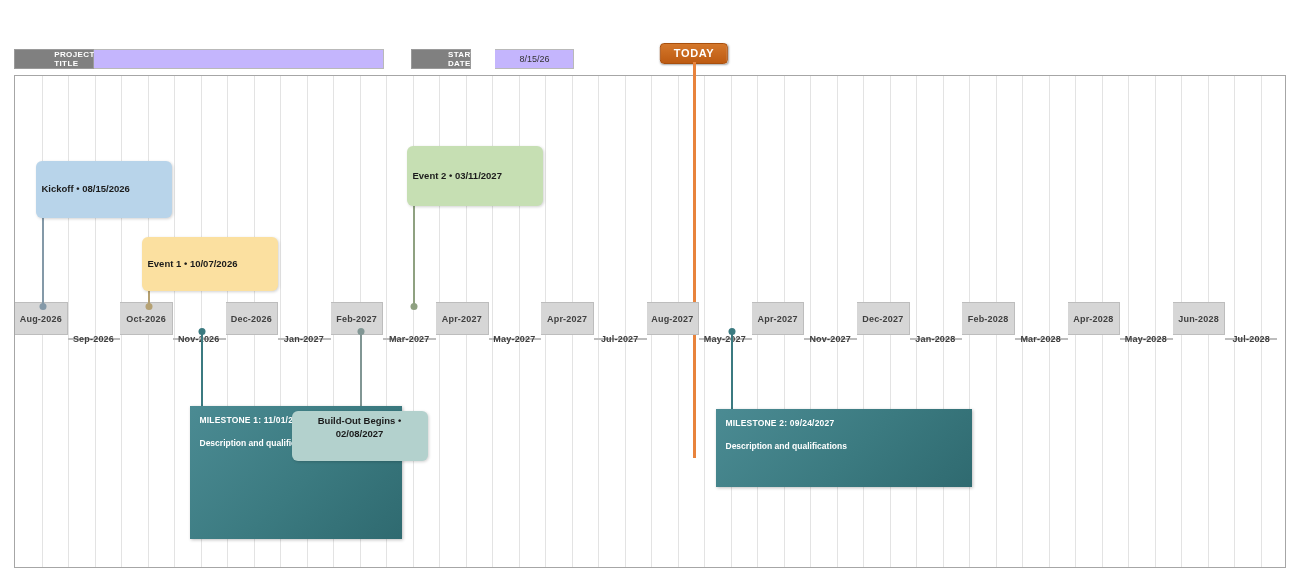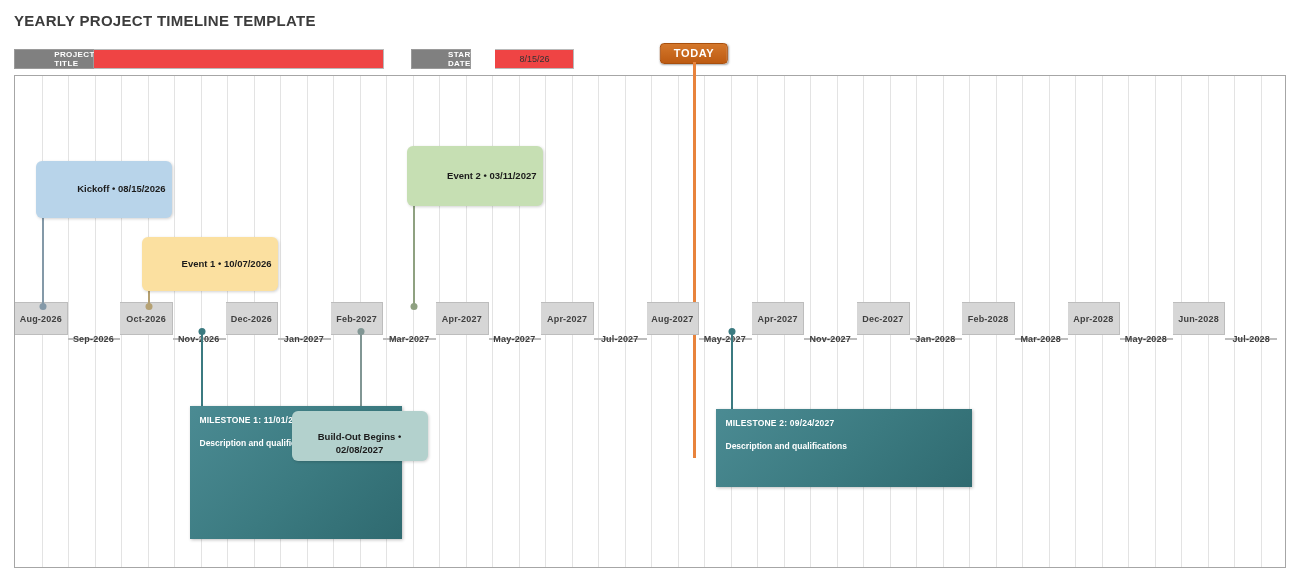--- a/index.html
+++ b/index.html
@@ -23,21 +23,21 @@
   .form-row { position: absolute; left: 14px; top: 49px; height: 20px; }
   .field { display: inline-flex; height: 20px; vertical-align: top; }
   .field-label {
     background: #808080; color: #ffffff;
     font-size: 8px; font-weight: bold; letter-spacing: .4px;
     display: flex; align-items: center; justify-content: center;
     border: 1px solid #9a9a9a;
     padding-left: 41px;
   }
   .field-value {
-    background: #ef4444; border: 1px solid #b9b9b9; border-left: none;
+    background: #c4b5fd; border: 1px solid #b9b9b9; border-left: none;
     font-size: 9px; color: #333; display: flex; align-items: center;
     justify-content: center;
   }
   .fld-project .field-label { width: 80px; }
   .fld-project .field-value { width: 290px; }
   .fld-start { margin-left: 23px; gap: 24px; }
   .fld-start .field-label { width: 60px; }
   .fld-start .field-value { width: 79px; }
 
   
@@ -77,21 +77,21 @@
     display: flex; align-items: center; justify-content: center;
     font-size: 9px; font-weight: bold; color: #3f3f3f; letter-spacing: .2px;
   }
   .month:last-child { border-right: none; }
   .month.alt { background: #d6d6d6; }
   .month.plain { background: #f2f2f2; margin-top: 36px; }
 
   
   .ev {
     position: absolute; border-radius: 6px; z-index: 4;
-    display: flex; align-items: center; justify-content: flex-end;
+    display: flex; align-items: center; justify-content: flex-start;
     text-align: center; font-size: 9.5px; font-weight: bold; color: #1b1b1b;
     box-shadow: 1px 1px 3px rgba(0,0,0,.18);
     padding: 4px 6px; line-height: 1.35;
   }
   .stem { position: absolute; width: 2px; z-index: 3; }
   .dot {
     position: absolute; width: 7px; height: 7px; border-radius: 50%;
     z-index: 4; transform: translateX(-2.5px);
   }
 
@@ -103,21 +103,20 @@
     color: #ffffff; padding: 9px 10px;
   }
   .ms-title { font-size: 8.5px; font-weight: bold; letter-spacing: .2px; }
   .ms-desc { font-size: 8.5px; font-weight: bold; margin-top: 13px; }
 </style>
 </head>
 <body>
 
 <div id="root">
 
-  <div class="page-title">YEARLY PROJECT TIMELINE TEMPLATE</div>
 
   <div class="form-row">
     <div class="field fld-project">
       <div class="field-label">PROJECT TITLE</div>
       <div class="field-value" placeholder=""></div>
     </div>
     <div class="field fld-start">
       <div class="field-label">START DATE</div>
       <div class="field-value">8/15/26</div>
     </div>

